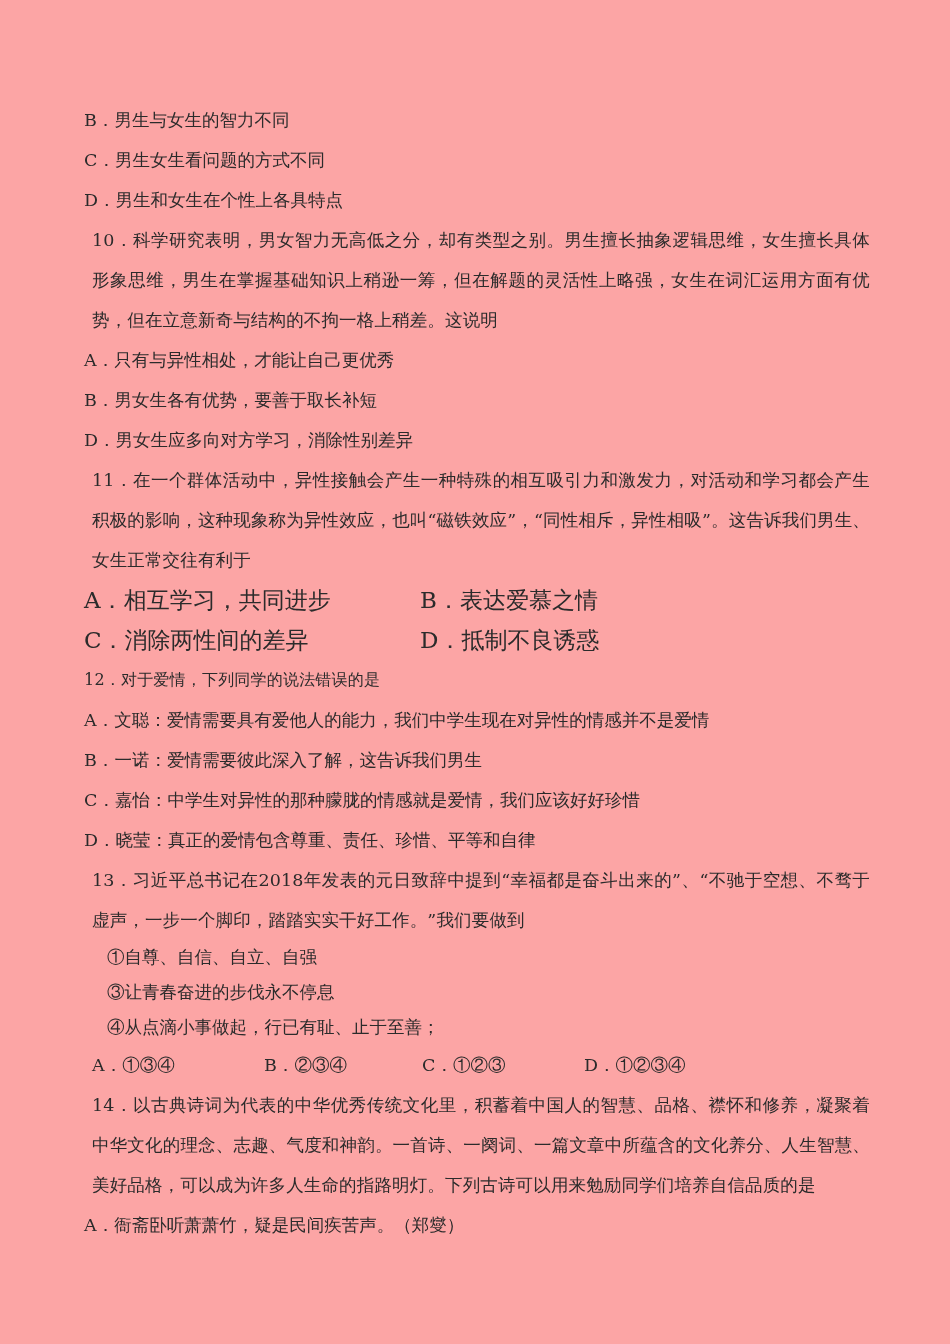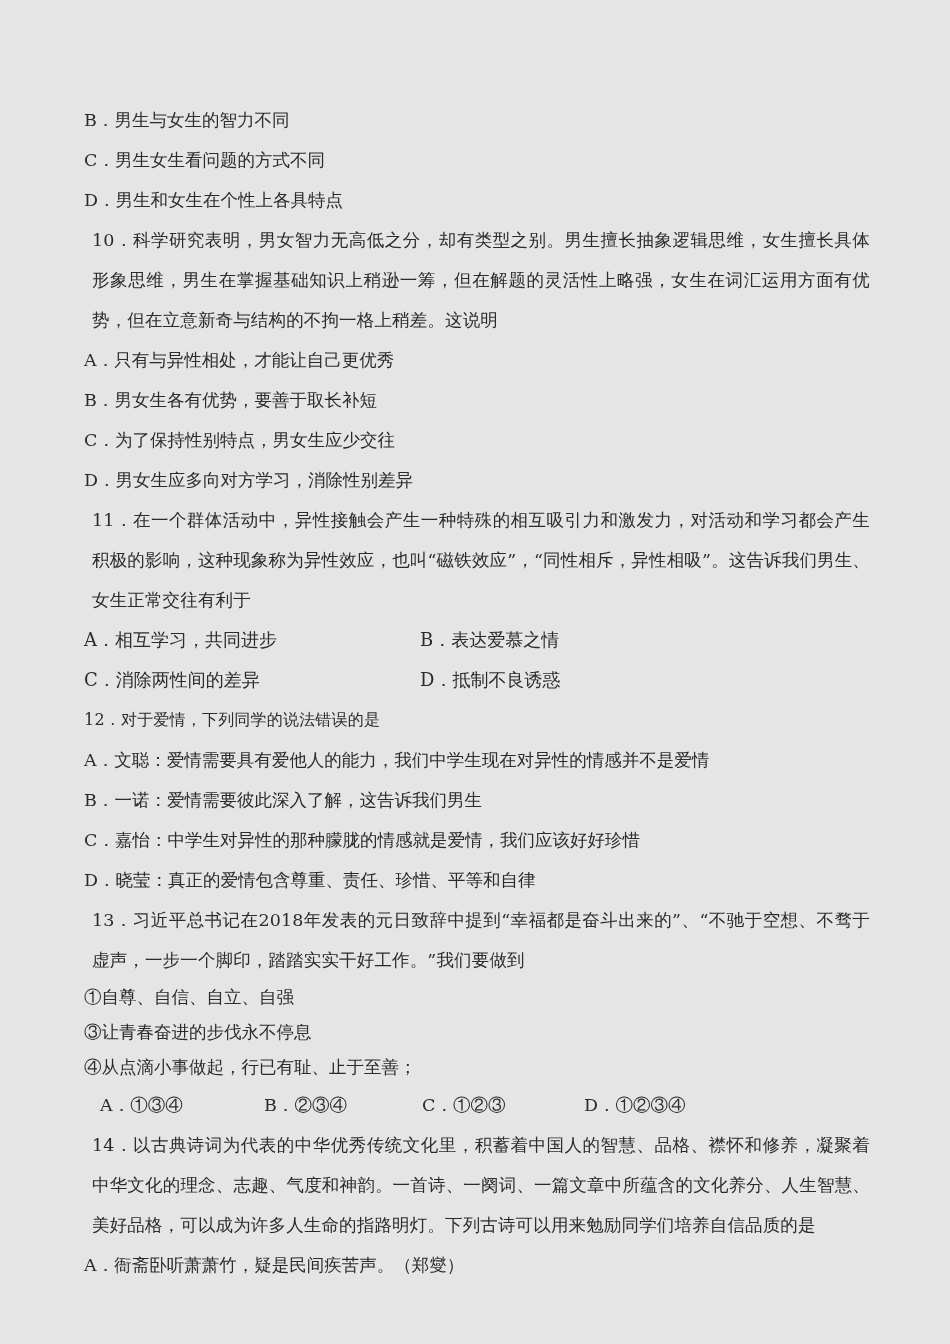--- a/index.html
+++ b/index.html
@@ -17,21 +17,21 @@
     color: #2b2b2b;
     -webkit-font-smoothing: antialiased;
   }
 
   .page {
     position: absolute;
     left: 0;
     top: 0;
     width: 950px;
     height: 1344px;
-    background: #e5e5e5;
+    background: #fca5a5;
     text-decoration: underline;
   }
 
   .body-col {
     position: absolute;
     left: 84px;
     top: 100px;
     width: 786px;
   }
 
@@ -72,42 +72,43 @@
     min-width: 30px;
   }
 
   
   .stmt {
     font-size: 17.5px;
     line-height: 35px;
     height: 35px;
     white-space: nowrap;
     color: #2b2b2b;
+    margin-left: 23px;
   }
 
   
   .row2 {
     position: relative;
     height: 40px;
     line-height: 40px;
-    font-size: 18px;
+    font-size: 23px;
     white-space: nowrap;
   }
   .row2 .c1 { position: absolute; left: 0px; }
   .row2 .c2 { position: absolute; left: 336px; }
 
   
   .row4 {
     position: relative;
     height: 40px;
     line-height: 40px;
     font-size: 17.5px;
     white-space: nowrap;
   }
-  .row4 .c1 { position: absolute; left: 16px; }
+  .row4 .c1 { position: absolute; left: 8px; }
   .row4 .c2 { position: absolute; left: 180px; }
   .row4 .c3 { position: absolute; left: 338px; }
   .row4 .c4 { position: absolute; left: 500px; }
 </style>
 </head>
 <body>
 
 <div class="page">
   <div class="body-col">
 
@@ -120,23 +121,20 @@
     <div class="opt">
       <span class="mark">D．</span><span>男生和女生在个性上各具特点</span>
     </div>
 
     <div class="para"><span class="lbl">10．</span><span>科学研究表明，男女智力无高低之分，却有类型之别。男生擅长抽象逻辑思维，女生擅长具体形象思维，男生在掌握基础知识上稍逊一筹，但在解题的灵活性上略强，女生在词汇运用方面有优势，但在立意新奇与结构的不拘一格上稍差。这说明</span></div>
     <div class="opt">
       <span class="mark">A．</span><span>只有与异性相处，才能让自己更优秀</span>
     </div>
     <div class="opt">
       <span class="mark">B．</span><span>男女生各有优势，要善于取长补短</span>
-    </div>
-    <div class="opt">
-      <span class="mark">C．</span><span>为了保持性别特点，男女生应少交往</span>
     </div>
     <div class="opt">
       <span class="mark">D．</span><span>男女生应多向对方学习，消除性别差异</span>
     </div>
 
     <div class="para"><span class="lbl">11．</span><span>在一个群体活动中，异性接触会产生一种特殊的相互吸引力和激发力，对活动和学习都会产生积极的影响，这种现象称为异性效应，也叫“磁铁效应”，“同性相斥，异性相吸”。这告诉我们男生、女生正常交往有利于</span></div>
     <div class="row2">
       <span class="c1"><span class="mark">A．</span><span>相互学习，共同进步</span></span>
       <span class="c2"><span class="mark">B．</span><span>表达爱慕之情</span></span>
     </div>

